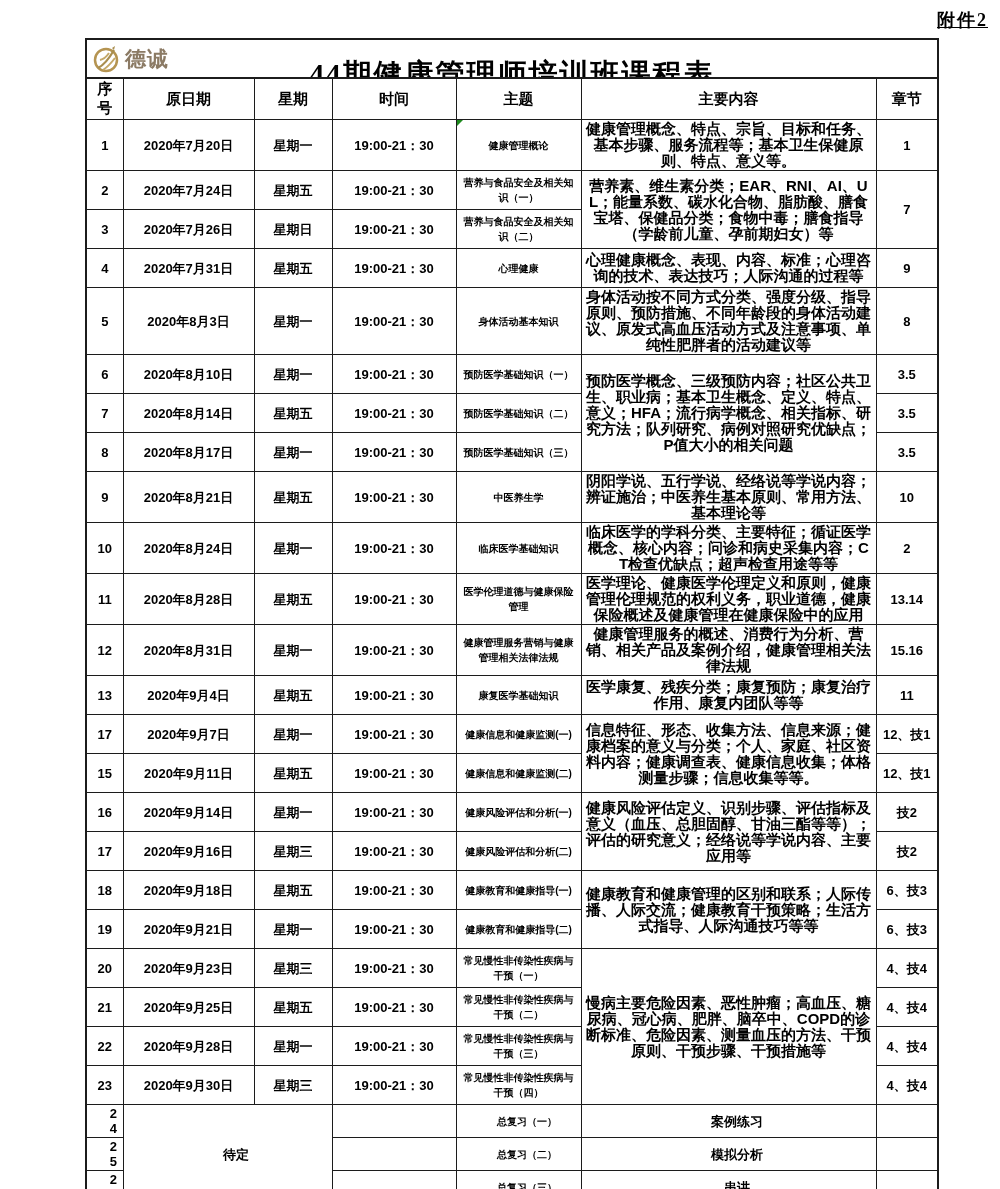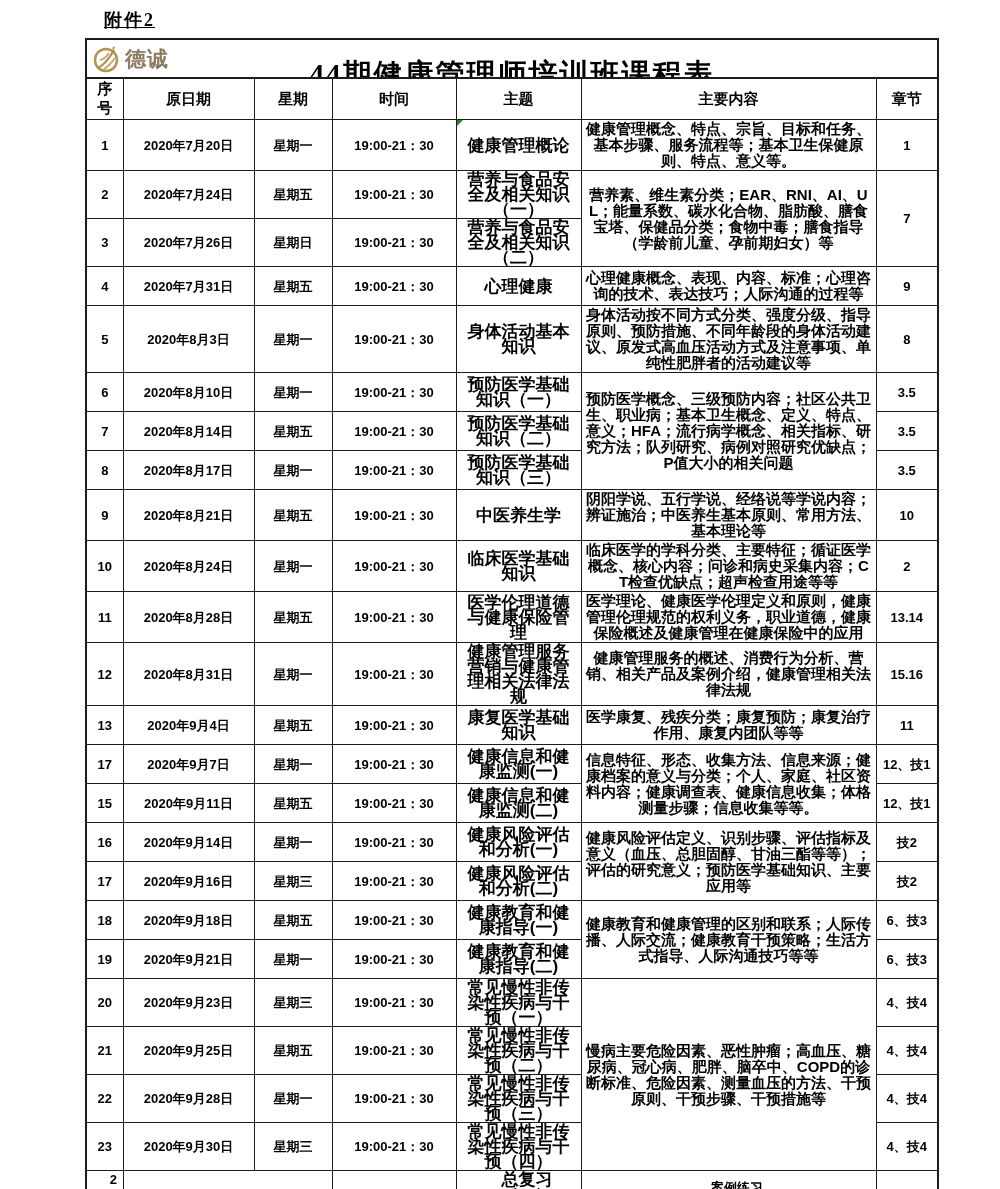--- a/index.html
+++ b/index.html
@@ -6,23 +6,24 @@
   body{
     width:1000px;height:1189px;
     font-family:"Liberation Sans","DejaVu Sans",sans-serif;
     color:#000;
     position:relative;
   }
   .page{position:absolute;left:0;top:0;width:1000px;}
   .attachment{
     font-family:"Liberation Serif","DejaVu Serif",serif;
     font-weight:bold;font-size:18px;
-    margin:8px 2px 6px 104px;
+    margin:8px 12px 6px 104px;
     text-decoration:underline;
     letter-spacing:2px;
+    text-align:right;
   }
   table.schedule{
     margin-left:85px;
     width:852px;
     border-collapse:collapse;
     table-layout:fixed;
     border:2px solid #1c1c1c;
   }
   table.schedule td, table.schedule th{
     border:1px solid #1c1c1c;
@@ -39,21 +40,21 @@
   .logo-text{font-size:21px;font-weight:bold;color:#8b7a64;letter-spacing:1px;}
   .doc-title{font-size:29px;font-weight:bold;letter-spacing:2px;font-family:"Liberation Serif","DejaVu Serif",serif;margin-top:32px;}
   tr.head-row th{font-size:15px;height:30px;background:#fff;}
   tbody td{font-size:13px;line-height:17px;height:36px;}
   td.content{
     text-align:left;
     font-size:15px;
     line-height:16px;
     padding:1px 4px;
   }
-  td.topic{font-size:17px;line-height:15px;padding:1px 2px;}
+  td.topic{font-size:10px;line-height:15px;padding:1px 2px;}
   tr.compact td{height:19px;line-height:15px;padding-left:20px;}
   td.flag{position:relative;}
   td.flag::before{
     content:"";position:absolute;left:0;top:0;width:0;height:0;
     border-top:6px solid #1e8a1e;border-right:6px solid transparent;
   }
   .note{
     margin:3px 0 0 88px;
     font-size:15px;font-weight:bold;
     letter-spacing:0.5px;
@@ -234,21 +235,21 @@
           <td class="">19:00-21：30</td>
           <td class="topic">健康信息和健康监测(二)</td>
           <td class="">12、技1</td>
         </tr>
         <tr>
           <td class="">16</td>
           <td class="">2020年9月14日</td>
           <td class="">星期一</td>
           <td class="">19:00-21：30</td>
           <td class="topic">健康风险评估和分析(一)</td>
-          <td rowspan="2" class="content">健康风险评估定义、识别步骤、评估指标及意义（血压、总胆固醇、甘油三酯等等）；评估的研究意义；预防医学基础知识、主要应用等</td>
+          <td rowspan="2" class="content">健康风险评估定义、识别步骤、评估指标及意义（血压、总胆固醇、甘油三酯等等）；评估的研究意义；经络说等学说内容、主要应用等</td>
           <td class="">技2</td>
         </tr>
         <tr>
           <td class="">17</td>
           <td class="">2020年9月16日</td>
           <td class="">星期三</td>
           <td class="">19:00-21：30</td>
           <td class="topic">健康风险评估和分析(二)</td>
           <td class="">技2</td>
         </tr>

